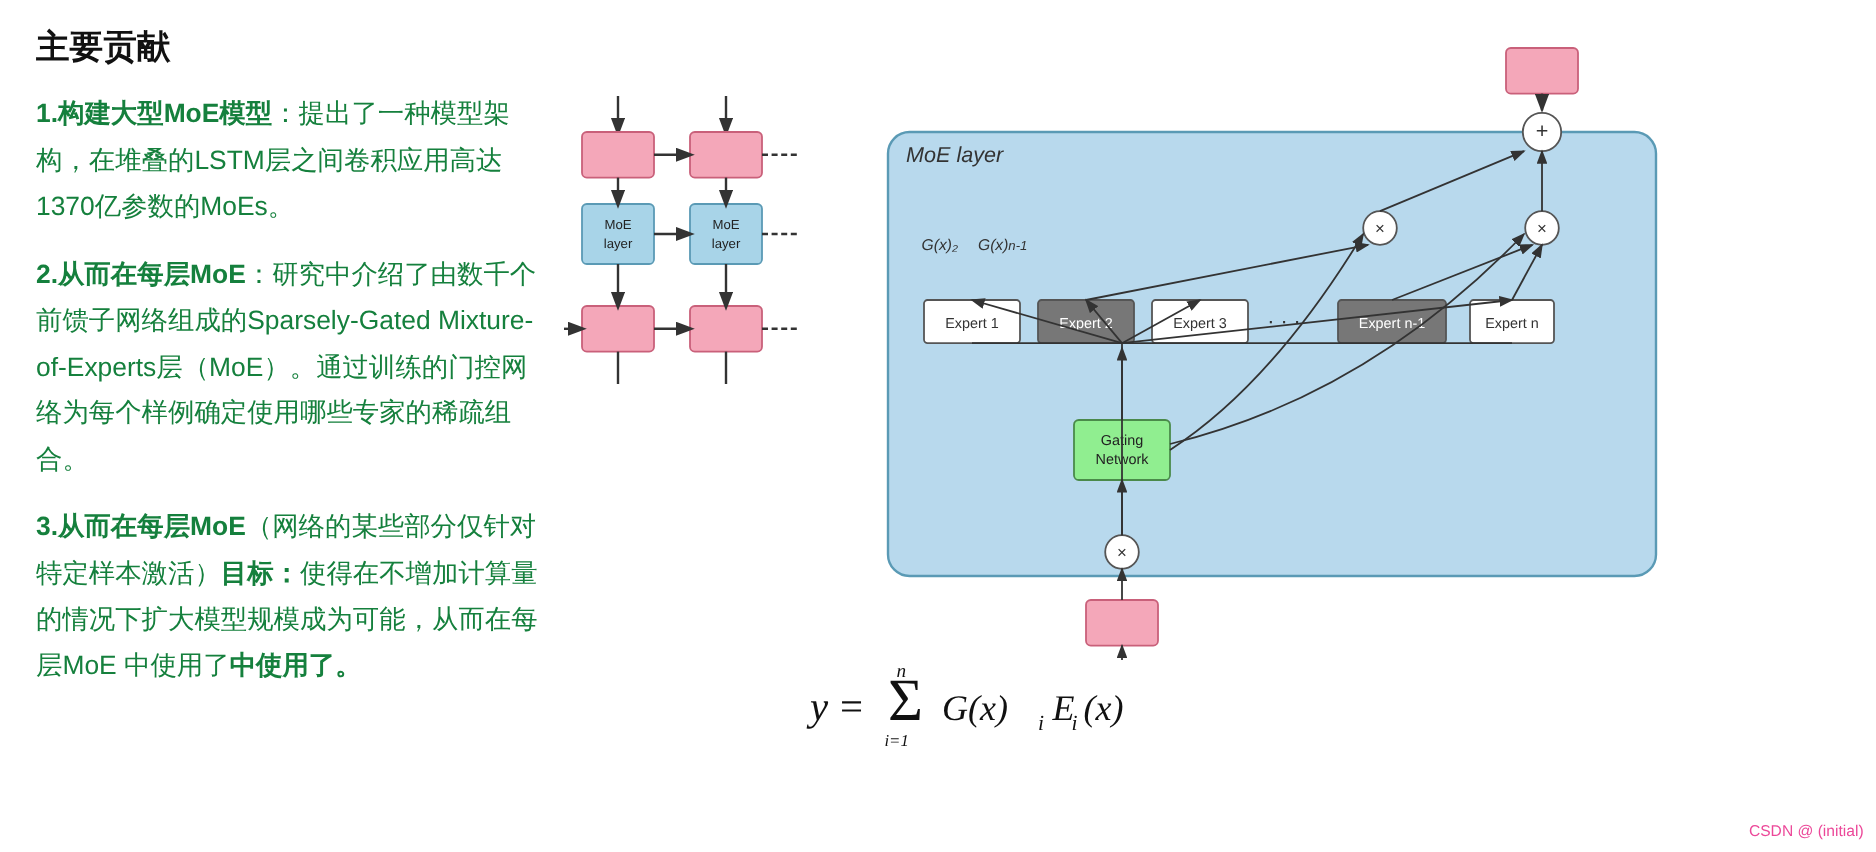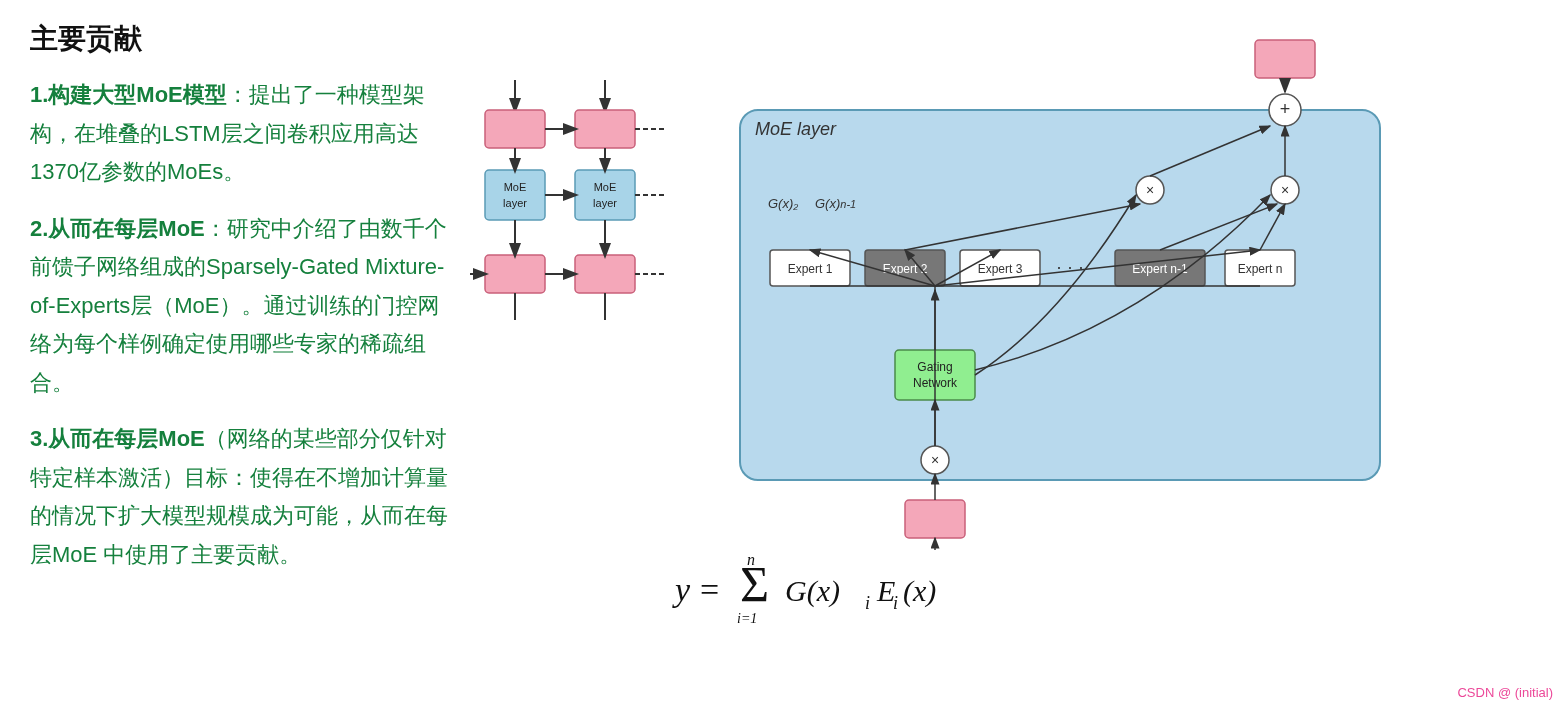--- a/index.html
+++ b/index.html
@@ -39,21 +39,21 @@
     .section {
       margin-bottom: 18px;
       font-size: 22px;
       line-height: 1.75;
       color: #15803d;
     }
     .section-title {
       font-weight: 900;
     }
     .bold-text {
-      font-weight: 400;
+      font-weight: 700;
     }
 
     
     .middle-diagram {
       width: 200px;
       flex-shrink: 0;
       position: relative;
       margin-top: 60px;
       margin-right: 10px;
     }
@@ -84,21 +84,21 @@
 
     <div class="section">
       <span class="section-title">1.</span><span class="section-title">构建大型MoE模型</span><span>：</span><span>提出了一种模型架构，在堆叠的LSTM层之间卷积应用高达1370亿参数的MoEs。</span>
     </div>
 
     <div class="section">
       <span class="section-title">2.</span><span class="section-title">从而在每层MoE</span><span>：</span><span>研究中介绍了由数千个前馈子网络组成的Sparsely-Gated Mixture-of-Experts层（MoE）。通过训练的门控网络为每个样例确定使用哪些专家的稀疏组合。</span>
     </div>
 
     <div class="section">
-      <span class="section-title">3.</span><span class="section-title">从而在每层MoE</span><span>（网络的某些部分仅针对特定样本激活）</span><span class="bold-text">目标：</span><span>使得在不增加计算量的情况下扩大模型规模成为可能，从而在每层MoE 中使用了</span><span class="bold-text">主要贡献。</span>
+      <span class="section-title">3.</span><span class="section-title">从而在每层MoE</span><span>（网络的某些部分仅针对特定样本激活）</span><span class="bold-text">目标：</span><span>使得在不增加计算量的情况下扩大模型规模成为可能，从而在每层MoE 中使用了</span><span class="bold-text">中使用了。</span>
     </div>
   </div>
 
   <div class="right-panel">
 
     <div class="middle-diagram">
       <svg width="200" height="340" viewBox="0 0 200 340">
 
         <line x1="45" y1="0" x2="45" y2="30" stroke="#333" stroke-width="2" marker-end="url(#arrow)"></line>
         <line x1="135" y1="0" x2="135" y2="30" stroke="#333" stroke-width="2" marker-end="url(#arrow)"></line>

